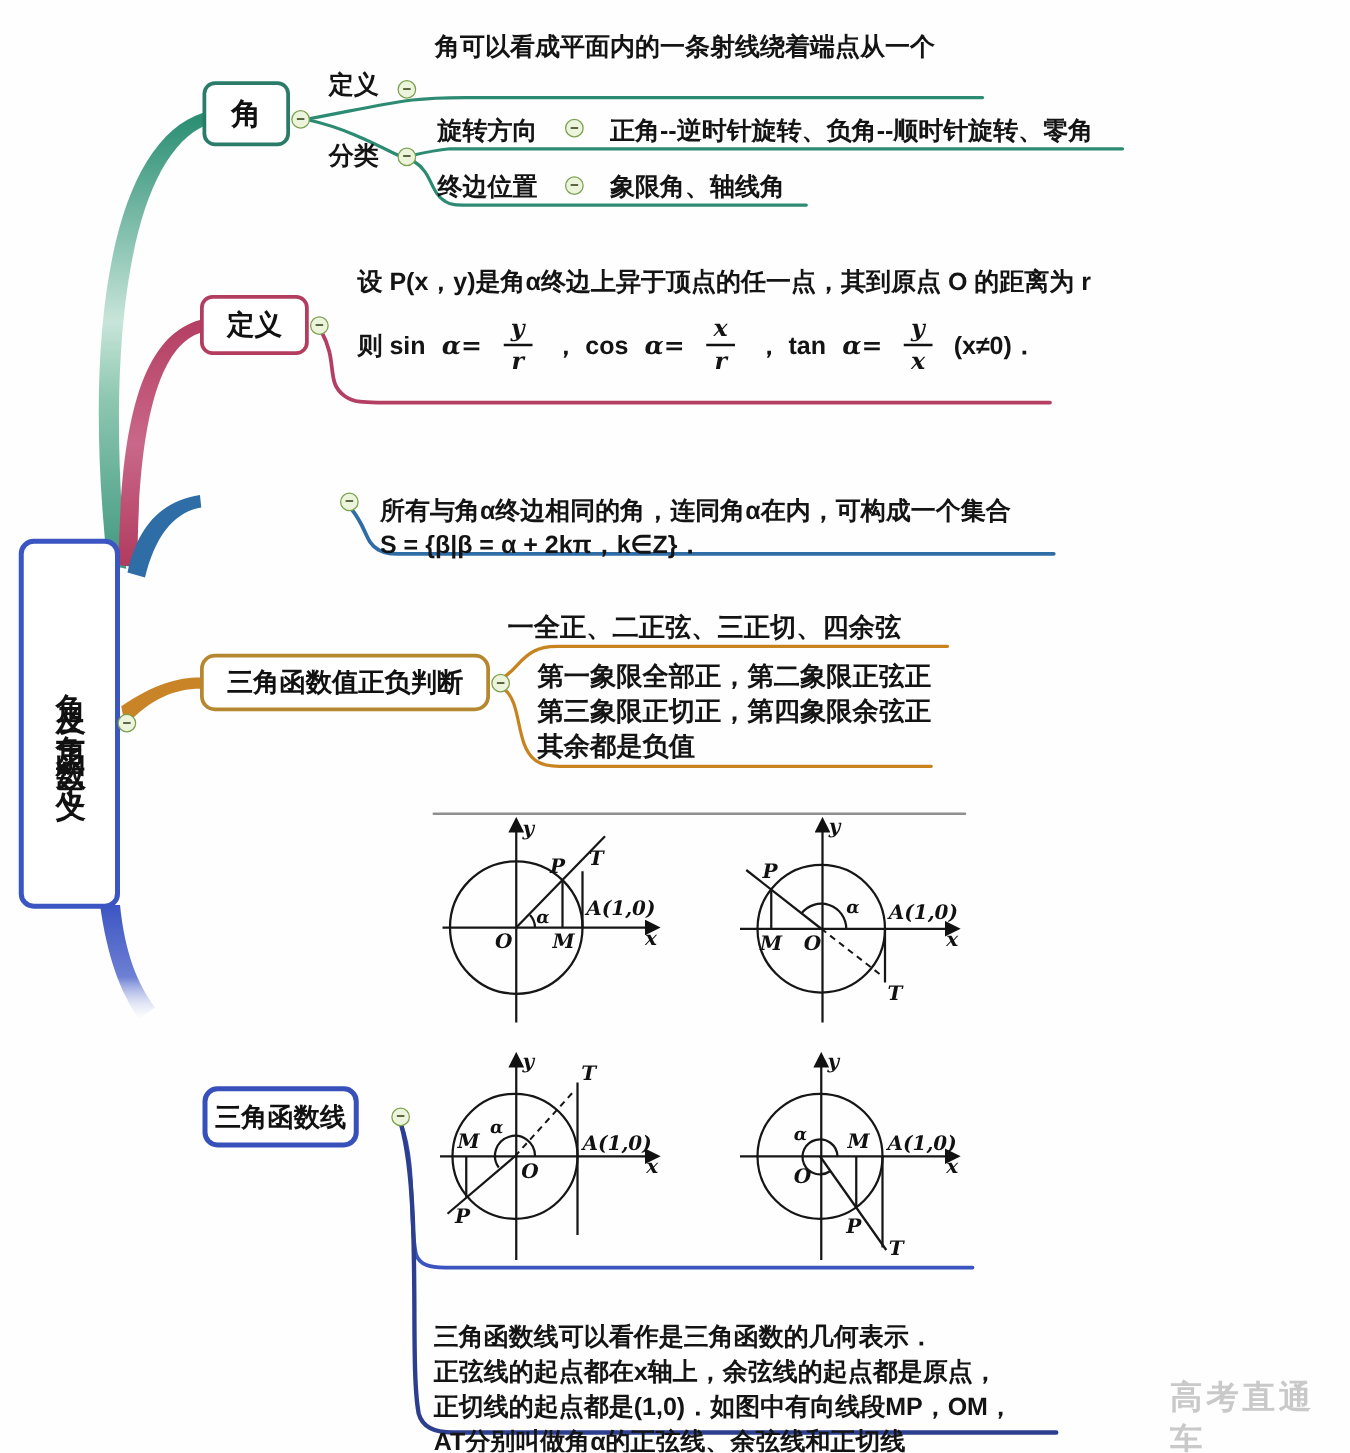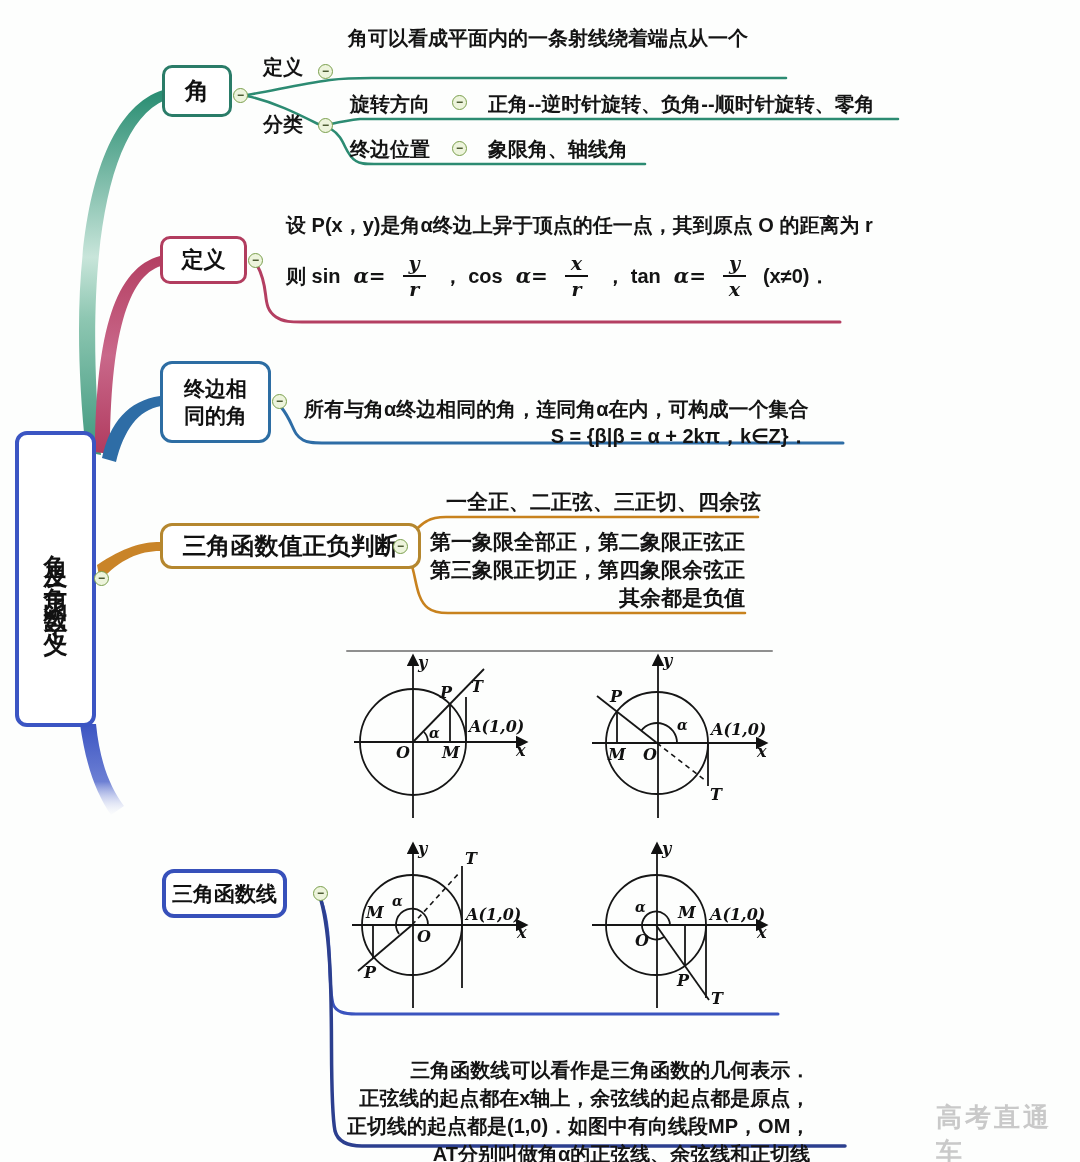--- a/index.html
+++ b/index.html
@@ -6,28 +6,28 @@
   #canvas{position:relative;width:1080px;height:1162px;background:#fdfefd;overflow:hidden;
           font-family:"Liberation Sans",sans-serif;color:#141414;}
   svg{display:block;}
   #connectors{position:absolute;left:0;top:0;z-index:1;}
 
   .node-box{position:absolute;background:#fff;display:flex;align-items:center;justify-content:center;
             font-weight:700;color:#111;z-index:4;box-sizing:border-box;text-align:center;}
   .box-angle{left:162px;top:65px;width:70px;height:52px;border:3.5px solid #2a7c68;border-radius:10px;font-size:24px;}
   .box-def2{left:160px;top:236px;width:87px;height:48px;border:3.5px solid #b23d5f;border-radius:10px;font-size:22px;}
   .box-coterm{left:160px;top:361px;width:111px;height:82px;border:3.5px solid #2d6da3;border-radius:12px;font-size:21px;line-height:27px;}
-  .box-sign{left:160px;top:523px;width:261px;height:46px;border:3.5px solid #b5872f;border-radius:12px;font-size:24px;}
+  .box-sign{left:160px;top:523px;width:232px;height:46px;border:3.5px solid #b5872f;border-radius:12px;font-size:21px;}
   .box-lines{left:162px;top:869px;width:125px;height:49px;border:4px solid #3750ba;border-radius:12px;font-size:21px;}
   .box-root{left:15px;top:431px;width:81px;height:296px;border:4.5px solid #3b55c3;border-radius:12px;
             writing-mode:vertical-rl;text-orientation:upright;font-size:24px;font-weight:700;letter-spacing:11px;}
 
   .sublabel{position:absolute;font-weight:700;font-size:20px;z-index:4;white-space:nowrap;}
   .topic-text{position:absolute;font-weight:700;font-size:20px;z-index:4;white-space:nowrap;}
-  .topic-text div{white-space:nowrap;text-align:right;}
+  .topic-text div{white-space:nowrap;}
 
   .micon{position:absolute;width:15px;height:15px;border-radius:50%;background:#edf4dc;border:1.5px solid #7ba04e;
          color:#3a4a20;display:flex;align-items:center;justify-content:center;font-size:12px;line-height:1;
          font-weight:700;z-index:6;box-sizing:border-box;padding-bottom:1px;}
 
   .formula{position:absolute;left:286px;top:252px;display:flex;align-items:center;font-size:20px;font-weight:700;z-index:4;gap:13px;}
   .mvar{font-family:"DejaVu Serif",serif;font-style:italic;font-weight:700;}
   .frac{display:inline-block;text-align:center;margin:0 4px;font-family:"DejaVu Serif",serif;
         font-style:italic;font-weight:700;font-size:19px;}
   .frac .num{display:block;padding:0 6px 1px;border-bottom:2.2px solid #111;}
@@ -118,33 +118,27 @@
     </span>
     <span>， tan </span>
     <span class="mvar">α=</span>
     <span class="frac">
       <span class="num">y</span>
       <span class="den">x</span>
     </span>
     <span>(x≠0)．</span>
   </div>
 
-  <div class="node-box box-coterm">
-    <div>
-      <div>终边相</div>
-      <div>同的角</div>
-    </div>
-  </div>
   <div class="topic-text" style="left:304px;top:360px;line-height:27px;margin-top:36px;">
     <div>所有与角α终边相同的角，连同角α在内，可构成一个集合</div>
     <div>S = {β|β = α + 2kπ，k∈Z}．</div>
   </div>
 
   <div class="node-box box-sign">三角函数值正负判断</div>
-  <div class="topic-text" style="left:446px;top:488px;font-size:21px;">一全正、二正弦、三正切、四余弦</div>
+  <div class="topic-text" style="left:406px;top:488px;font-size:21px;">一全正、二正弦、三正切、四余弦</div>
   <div class="topic-text" style="left:430px;top:528px;line-height:28px;font-size:21px;">
     <div>第一象限全部正，第二象限正弦正</div>
     <div>第三象限正切正，第四象限余弦正</div>
     <div>其余都是负值</div>
   </div>
 
   <div class="node-box box-lines">三角函数线</div>
 
   <div>
 

